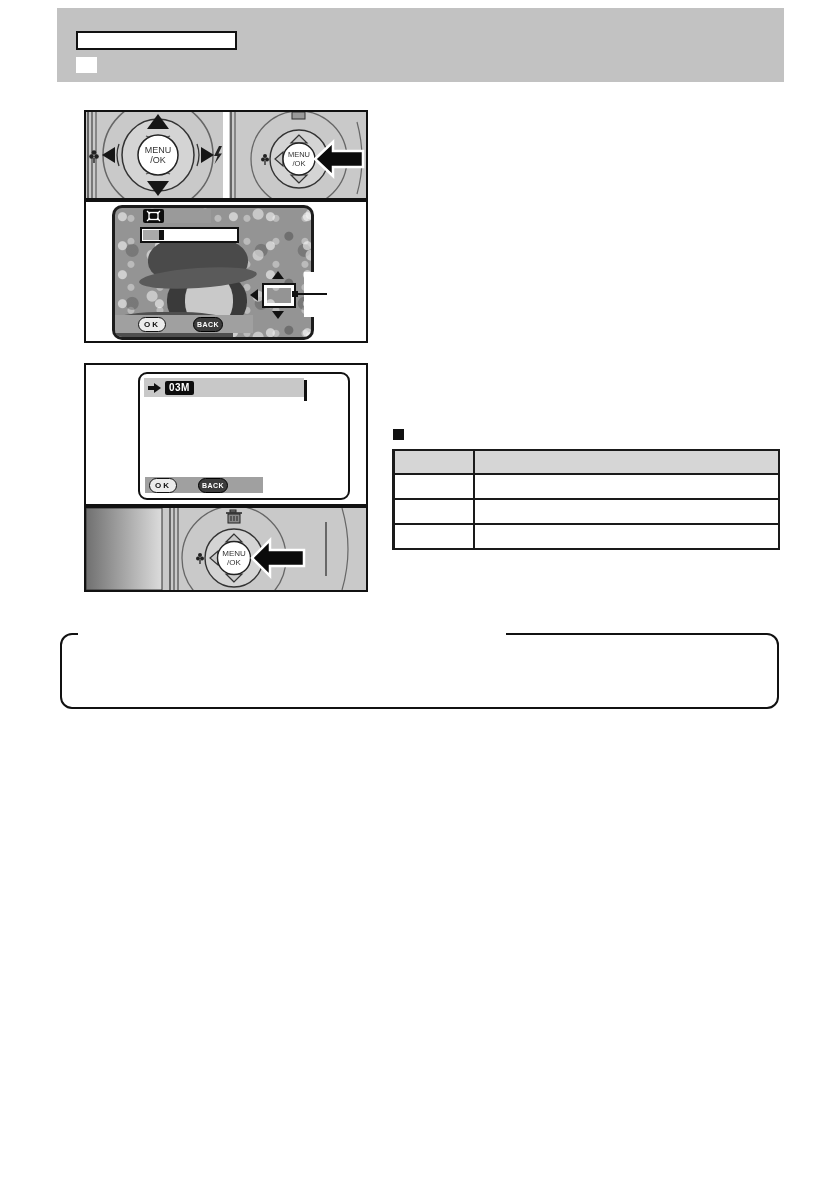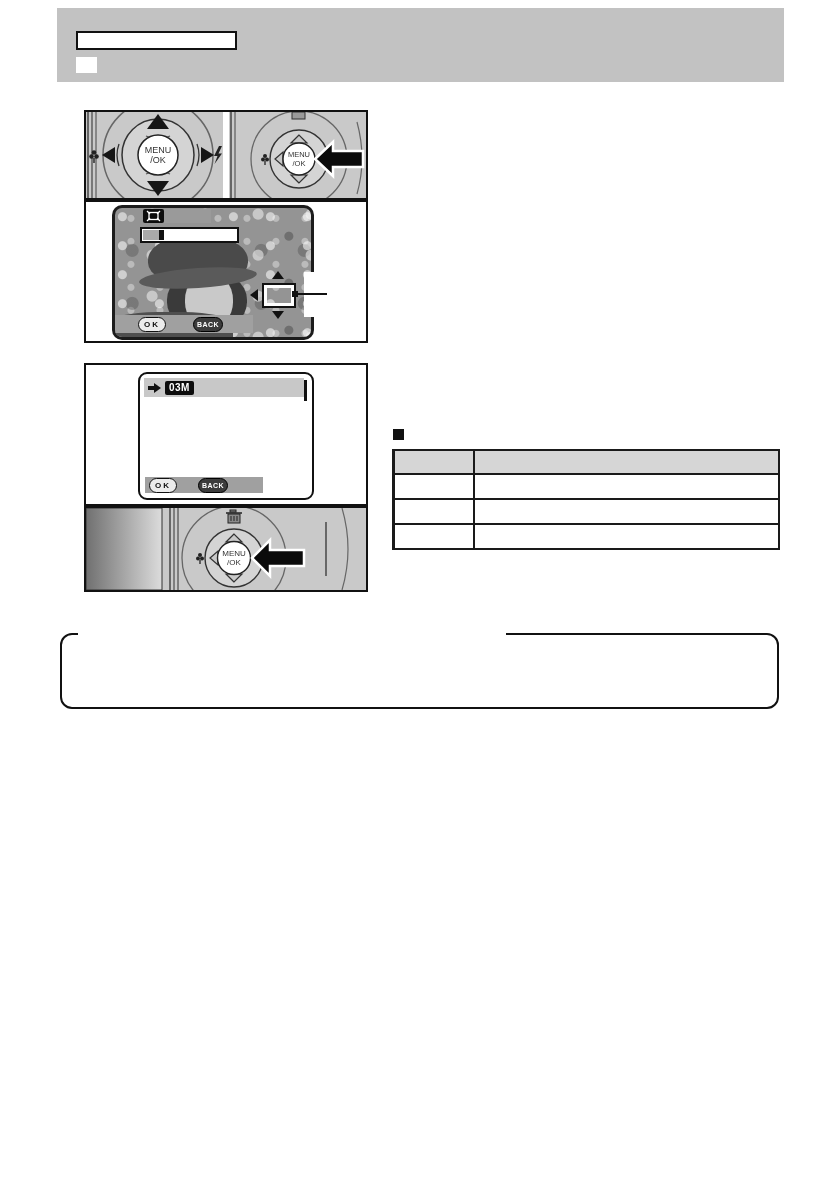--- a/index.html
+++ b/index.html
@@ -48,21 +48,21 @@
   .nav-frame{left:147px;top:75px;width:34px;height:25px;border:2px solid #111;box-sizing:border-box;}
   .nav-frame-inner{position:absolute;inset:0;border:3px solid #fff;}
   .tri-up{width:0;height:0;border-left:6px solid transparent;border-right:6px solid transparent;border-bottom:8px solid #111;}
   .tri-down{width:0;height:0;border-left:6px solid transparent;border-right:6px solid transparent;border-top:8px solid #111;}
   .tri-left{width:0;height:0;border-top:6px solid transparent;border-bottom:6px solid transparent;border-right:8px solid #111;}
   .notch{left:218px;top:70px;width:23px;height:45px;background:#fff;z-index:5;}
   .leader{left:210px;top:91px;width:31px;height:2px;background:#111;z-index:6;}
   .leader-dot{left:206px;top:89px;width:6px;height:6px;background:#111;z-index:6;}
 
   
-  .menu-lcd{left:52px;top:7px;width:176px;height:128px;background:#fff;border:2px solid #111;border-radius:9px;box-sizing:border-box;position:absolute;}
+  .menu-lcd{left:52px;top:7px;width:212px;height:128px;background:#fff;border:2px solid #111;border-radius:9px;box-sizing:border-box;position:absolute;}
   .menu-row{left:4px;top:4px;width:160px;height:19px;background:#c8c8c8;display:flex;align-items:center;}
   .menu-row-edge{left:164px;top:6px;width:3px;height:21px;background:#111;}
   .sel-arrow{display:flex;align-items:center;margin-left:4px;}
   .sel-arrow .shaft{width:6px;height:4px;background:#111;}
   .sel-arrow .head{width:0;height:0;border-top:5px solid transparent;border-bottom:5px solid transparent;border-left:7px solid #111;}
   .quality-badge{margin-left:4px;background:#0d0d0d;color:#fff;font-size:10px;font-weight:bold;
     padding:1px 4px;border-radius:2px;letter-spacing:.5px;line-height:12px;}
   .menu-strip{left:5px;top:103px;width:118px;height:16px;background:#a0a0a0;position:absolute;}
 
   

